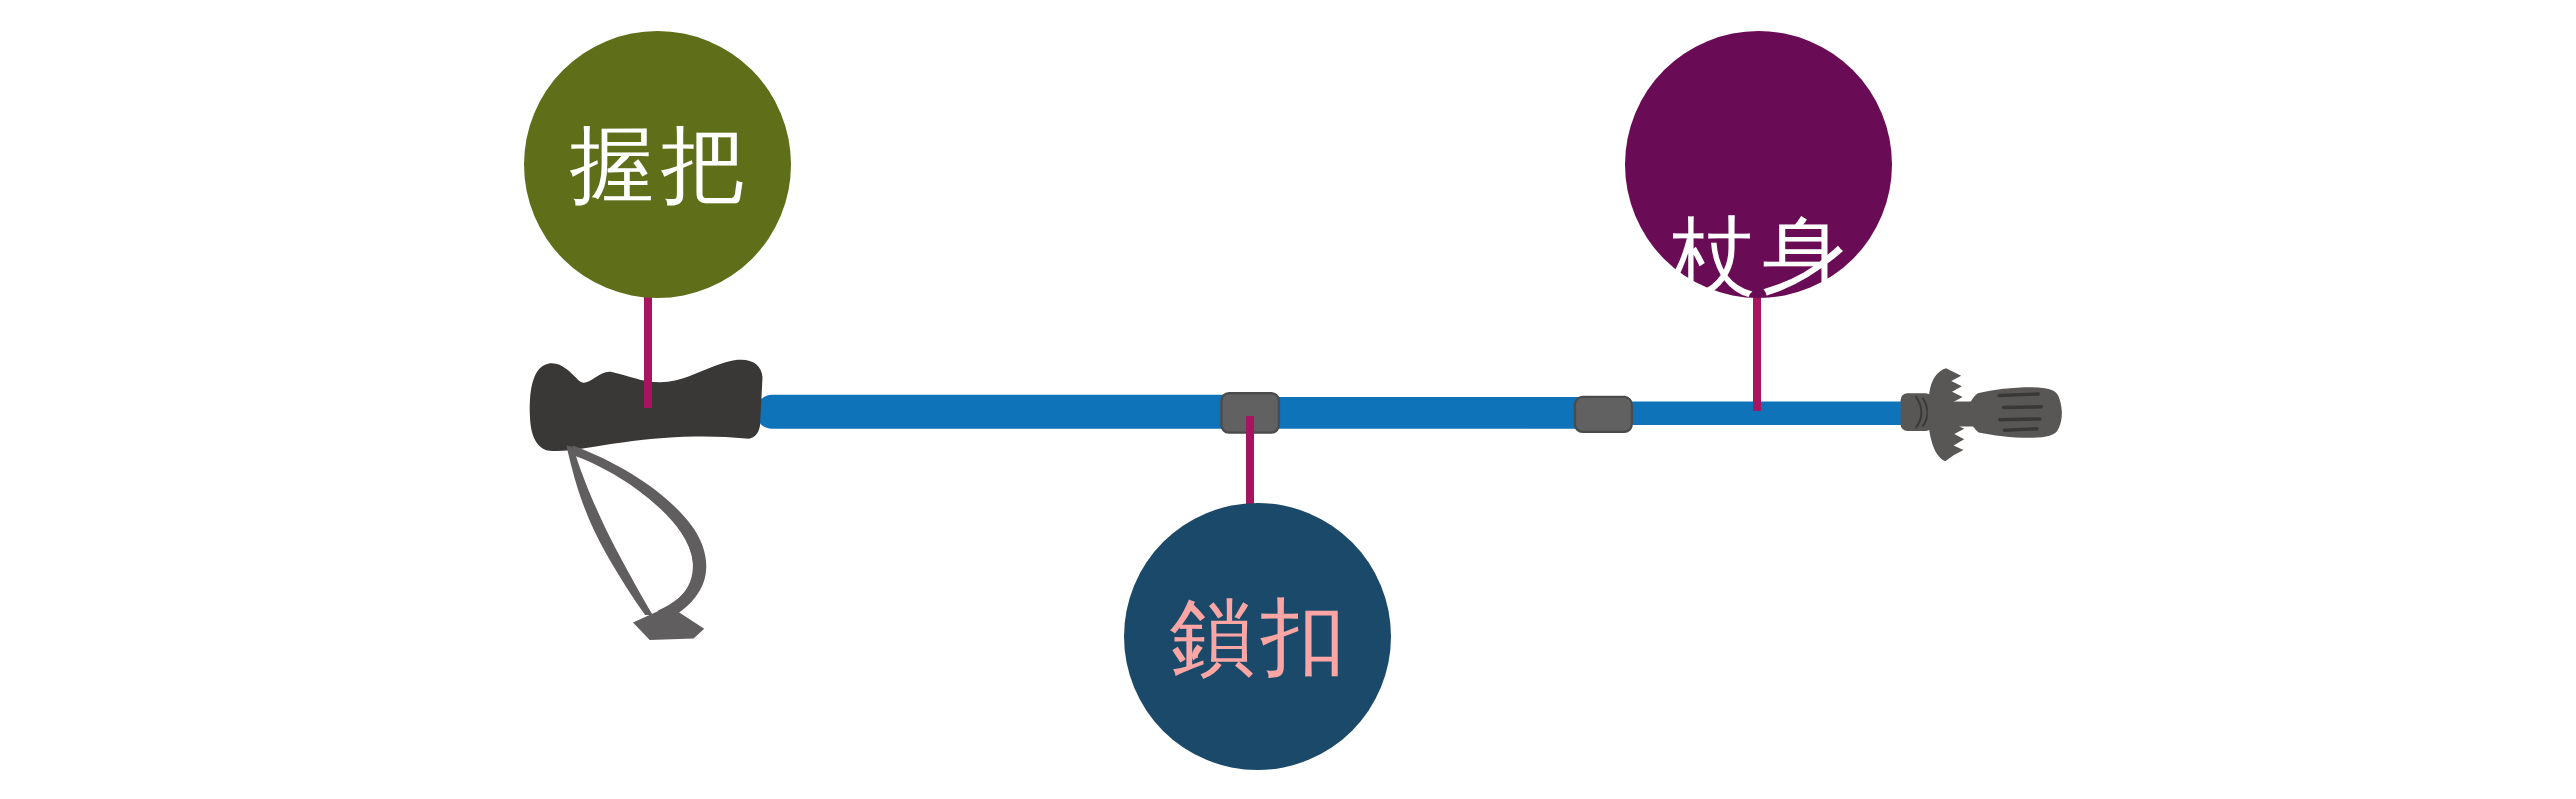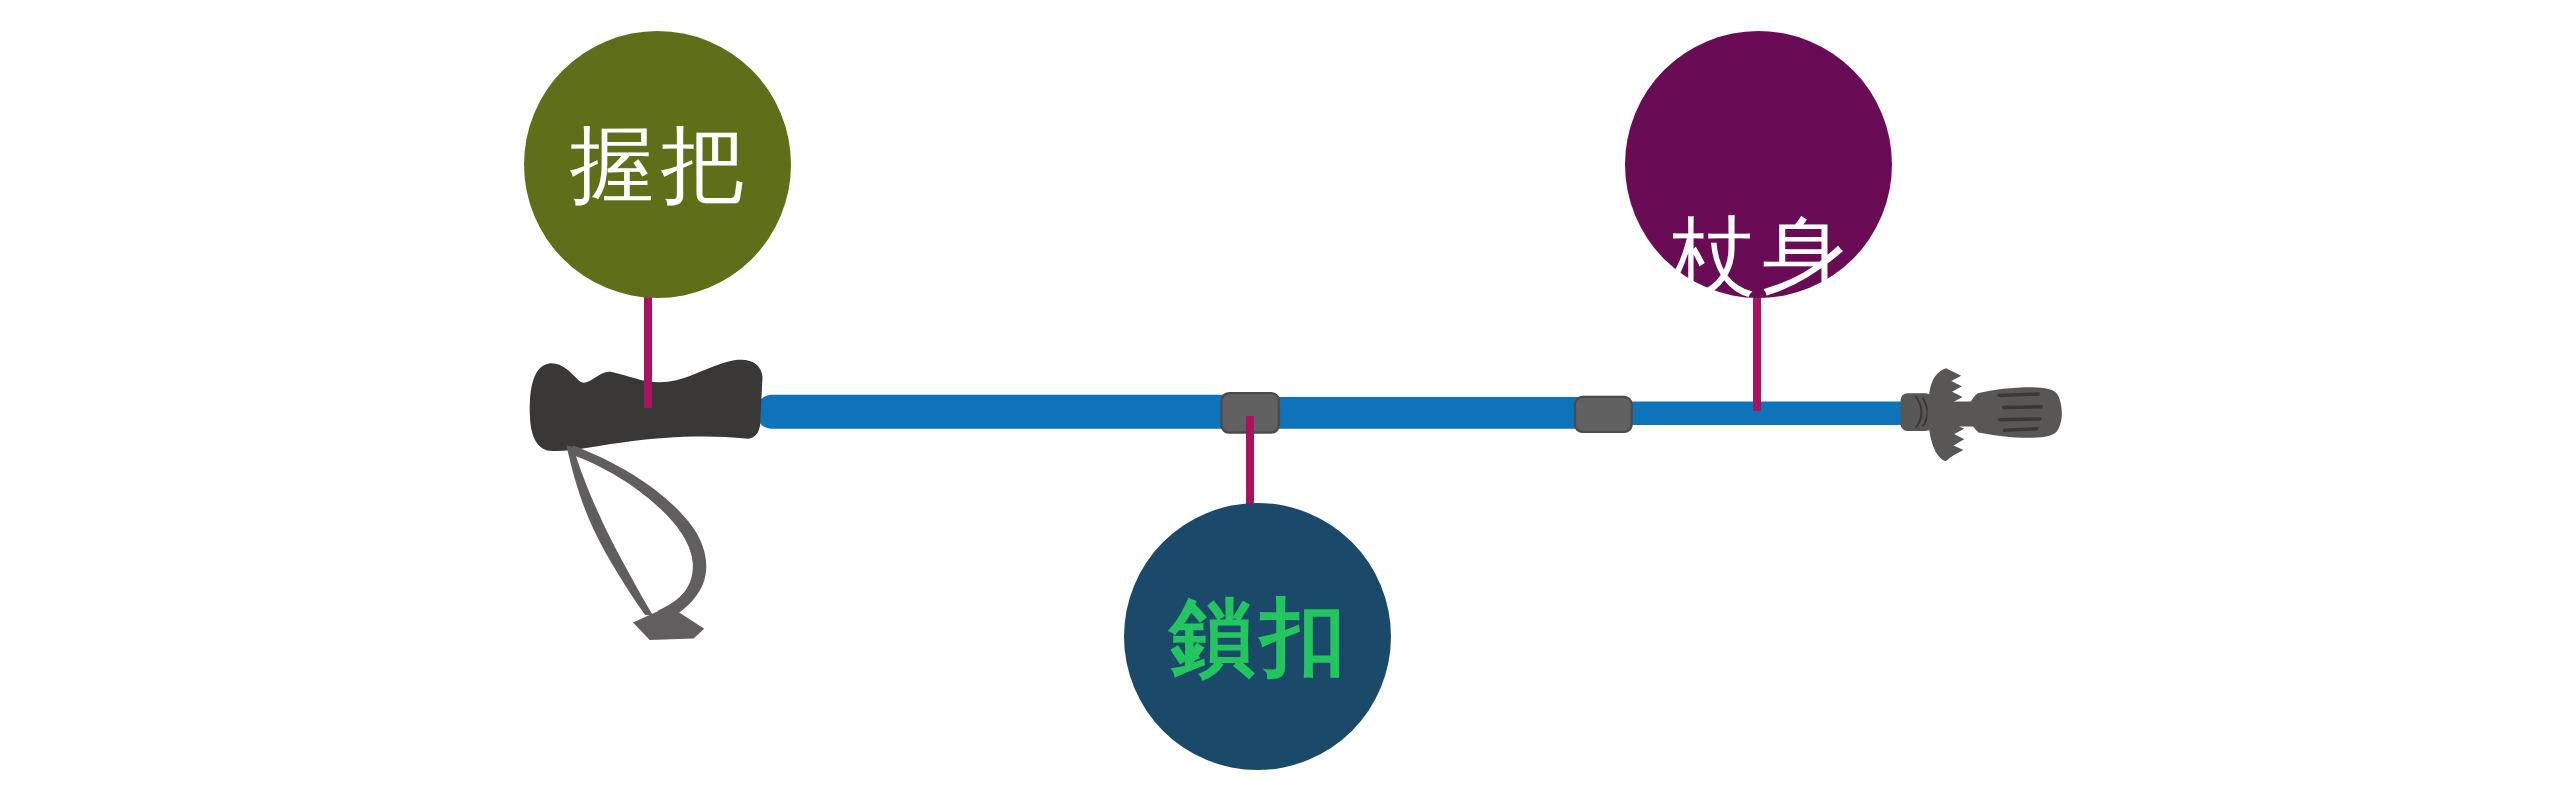--- a/index.html
+++ b/index.html
@@ -87,20 +87,20 @@
   </svg>
 
   <div class="leader leader-grip" style="background-color: rgb(168, 20, 96);"></div>
   <div class="leader leader-lock" style="background-color: rgb(168, 20, 96);"></div>
   <div class="leader leader-shaft" style="background-color: rgb(168, 20, 96);"></div>
 
   <div class="label-circle circle-grip" style="background-color: rgb(95, 110, 25);">
     <span class="circle-text" style="color: rgb(255, 255, 255);">握把</span>
   </div>
   <div class="label-circle circle-lock" style="background-color: rgb(27, 73, 106);">
-    <span class="circle-text" style="color: #22c55e; font-weight: bold;">鎖扣</span>
+    <span class="circle-text" style="color: #fca5a5;">鎖扣</span>
   </div>
   <div class="label-circle circle-shaft" style="background-color: rgb(106, 12, 85);">
     <span class="circle-text" style="color: rgb(255, 255, 255);">杖身</span>
   </div>
 
 </div>
 
 
 </body></html>

